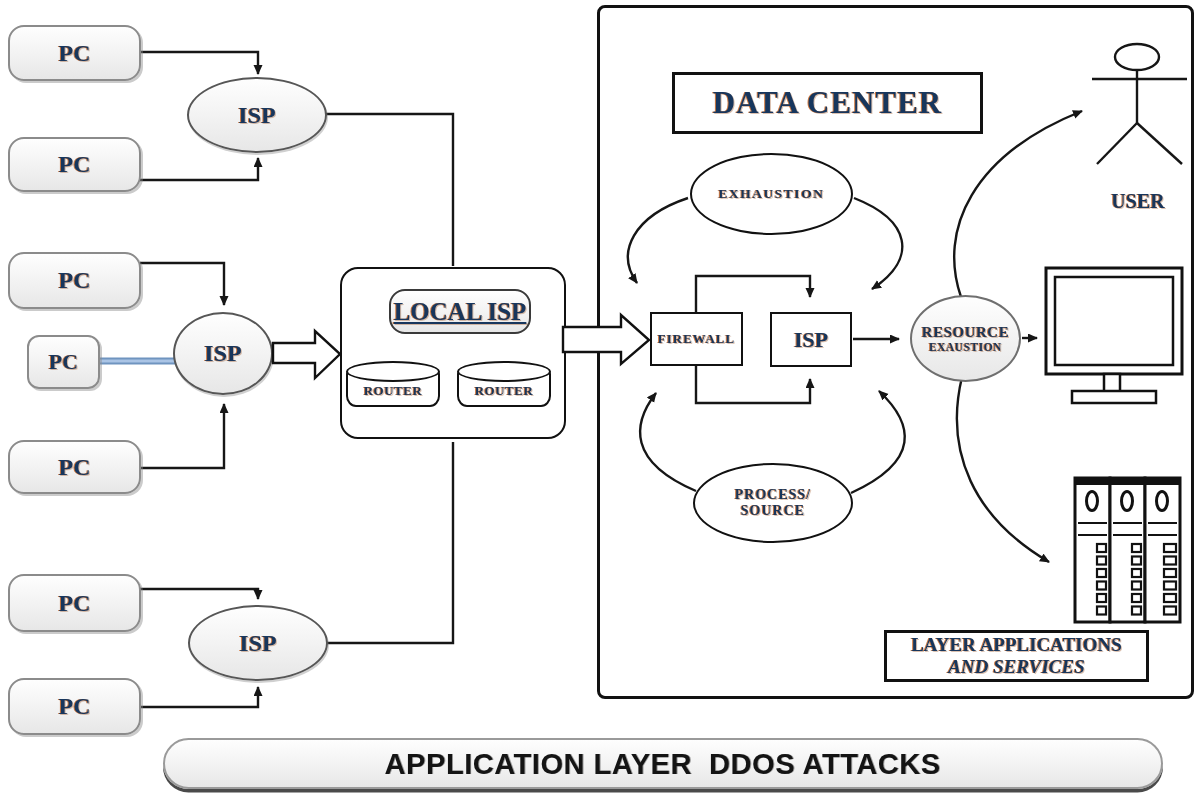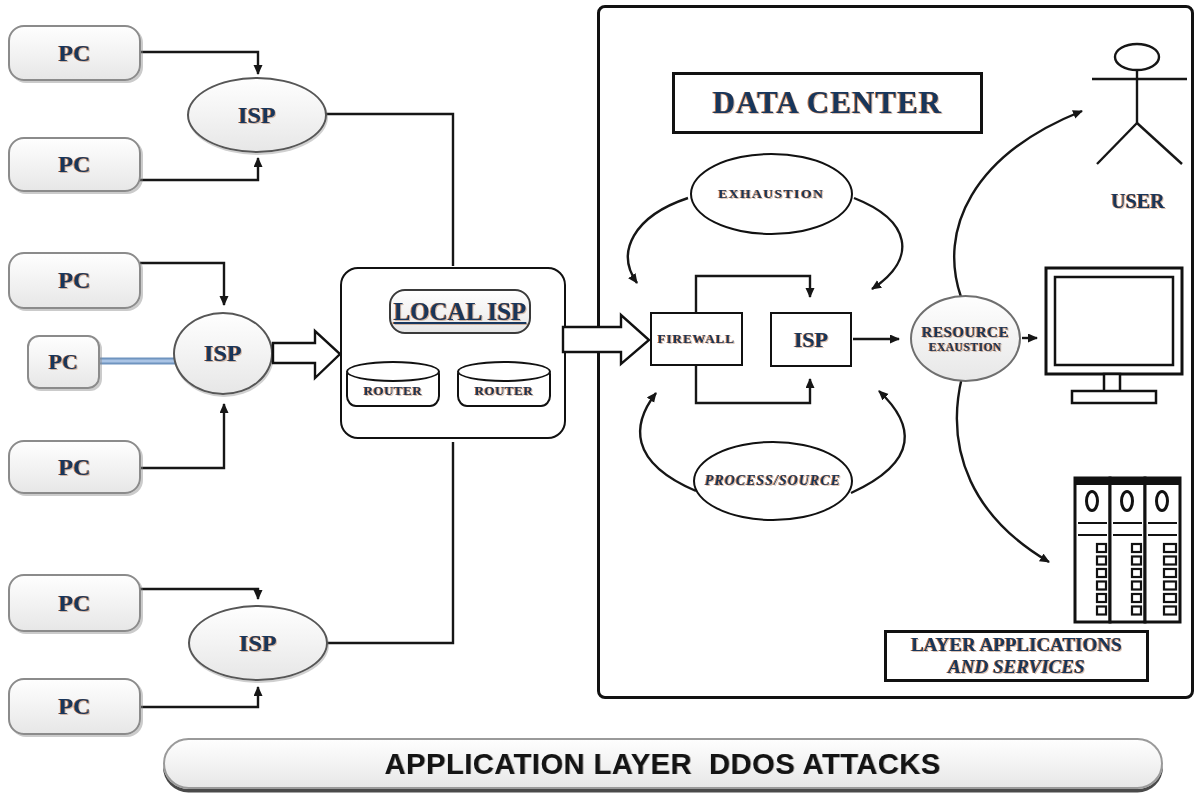--- a/index.html
+++ b/index.html
@@ -184,21 +184,21 @@
   </div>
 
   <div class="abs flexc blackbox" style="left:650px;top:312px;width:93px;height:54px;border-width:2.5px;z-index:2;">
     <span class="lbl" style="font-size:13px;letter-spacing:1px;">FIREWALL</span>
   </div>
 
   <div class="abs flexc blackbox" style="left:770px;top:312px;width:82px;height:55px;border-width:2.5px;z-index:2;">
     <span class="lbl" style="font-size:22px;">ISP</span>
   </div>
 
-  <div class="abs flexc whiteellipse" style="left:693px;top:441px;width:160px;height:80px;z-index:2;flex-direction:row;font-style:italic;">
+  <div class="abs flexc whiteellipse" style="left:693px;top:463px;width:160px;height:80px;z-index:2;flex-direction:column;">
     <span class="lbl" style="font-size:14px;letter-spacing:1px;">PROCESS/</span>
     <span class="lbl" style="font-size:14px;letter-spacing:1px;">SOURCE</span>
   </div>
 
   <div class="abs flexc soft" style="left:910px;top:295px;width:111px;height:87px;border:2px solid #6f6f6f;border-radius:50%;z-index:2;flex-direction:column;">
     <span class="lbl" style="font-size:15px;letter-spacing:.5px;">RESOURCE</span>
     <span class="lbl" style="font-size:11.5px;letter-spacing:.5px;">EXAUSTION</span>
   </div>
 
   <div class="abs flexc" style="left:1096px;top:188px;width:84px;height:26px;z-index:2;">

